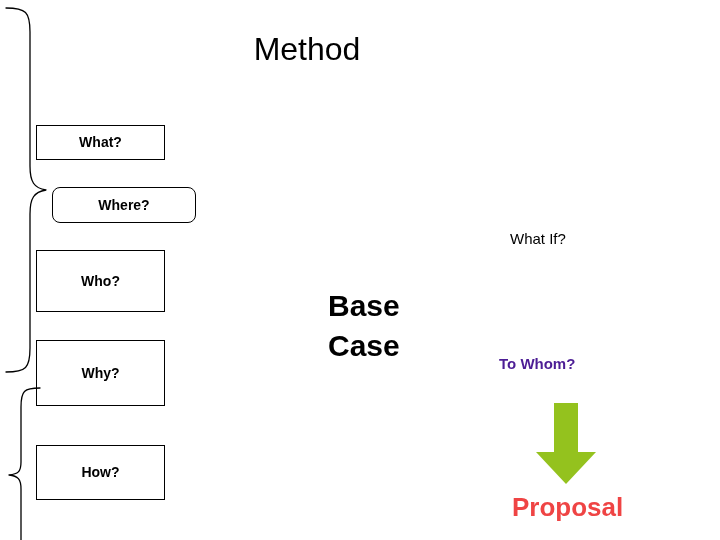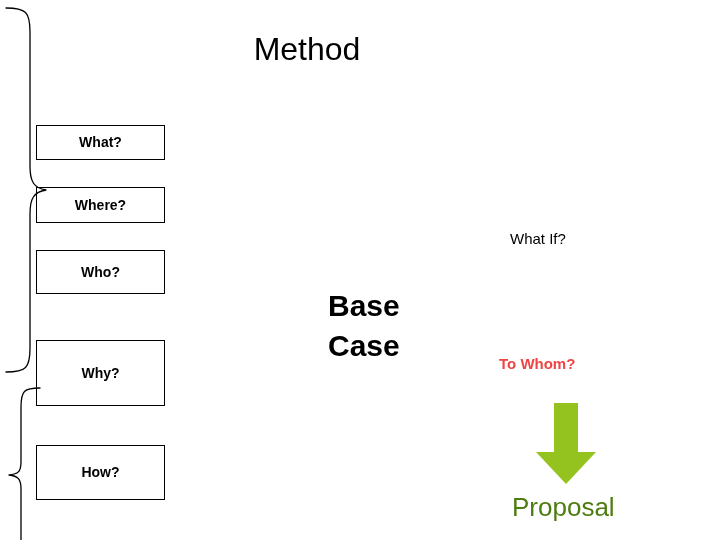--- a/index.html
+++ b/index.html
@@ -41,22 +41,22 @@
   }
   .qbox .qlabel {
     font-size: 14px;
     font-weight: bold;
     color: #000000;
     line-height: 1.05;
     text-align: right;
     white-space: nowrap;
   }
   #qbox-0 { left: 36px; top: 125px; width: 129px; height: 35px; }
-  #qbox-1 { left: 36px; top: 187px; width: 129px; height: 36px; }
-  #qbox-2 { left: 36px; top: 250px; width: 129px; height: 44px; }
+  #qbox-1 { left: 52px; top: 187px; width: 144px; height: 36px; border-radius: 8px; }
+  #qbox-2 { left: 36px; top: 250px; width: 129px; height: 62px; }
   #qbox-3 { left: 36px; top: 340px; width: 129px; height: 66px; }
   #qbox-4 { left: 36px; top: 445px; width: 129px; height: 55px; }
 
   
   .brace-svg {
     position: absolute;
     overflow: visible;
   }
   #brace-left-wrap  { left: 232px; top: 122px; width: 56px; height: 380px; }
   #brace-right-wrap { left: 432px; top: 204px; width: 52px; height: 198px; }
@@ -82,39 +82,39 @@
     font-weight: normal;
     color: #000000;
     white-space: nowrap;
   }
   #label-to-whom {
     position: absolute;
     left: 499px;
     top: 355px;
     font-size: 15px;
     font-weight: bold;
-    color: #ef4444;
+    color: #4c1d95;
     white-space: nowrap;
   }
   
   #arrow-wrap {
     position: absolute;
     left: 534px;
     top: 402px;
     width: 64px;
     height: 84px;
   }
   
   #label-proposal {
     position: absolute;
     left: 512px;
     top: 492px;
     font-size: 26px;
-    font-weight: normal;
-    color: #4d7c0f;
+    font-weight: bold;
+    color: #ef4444;
     white-space: nowrap;
   }
 </style>
 </head>
 <body>
 
 <div id="slide">
 
   <div id="slide-title">Method</div>
 

